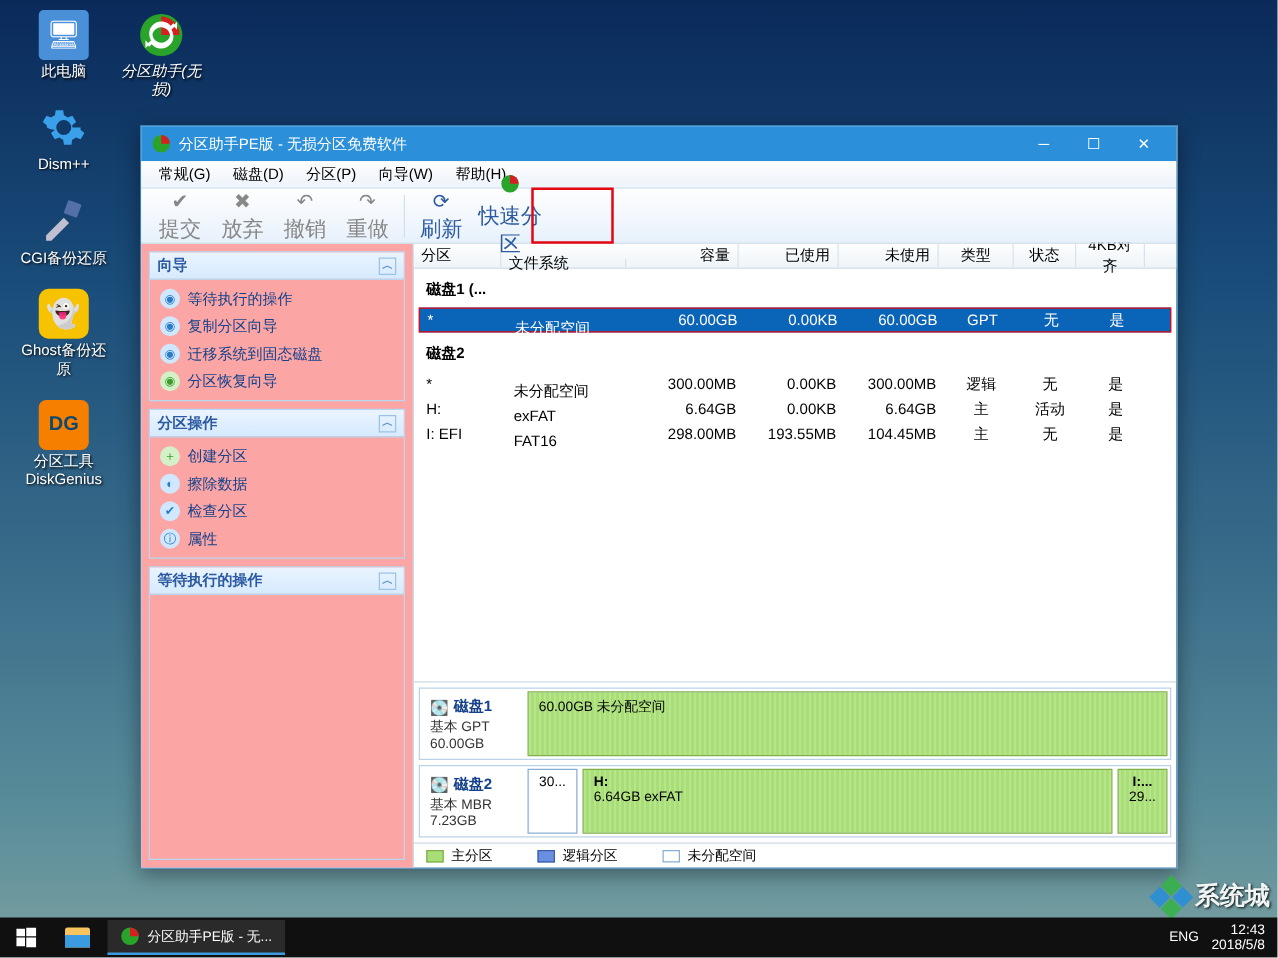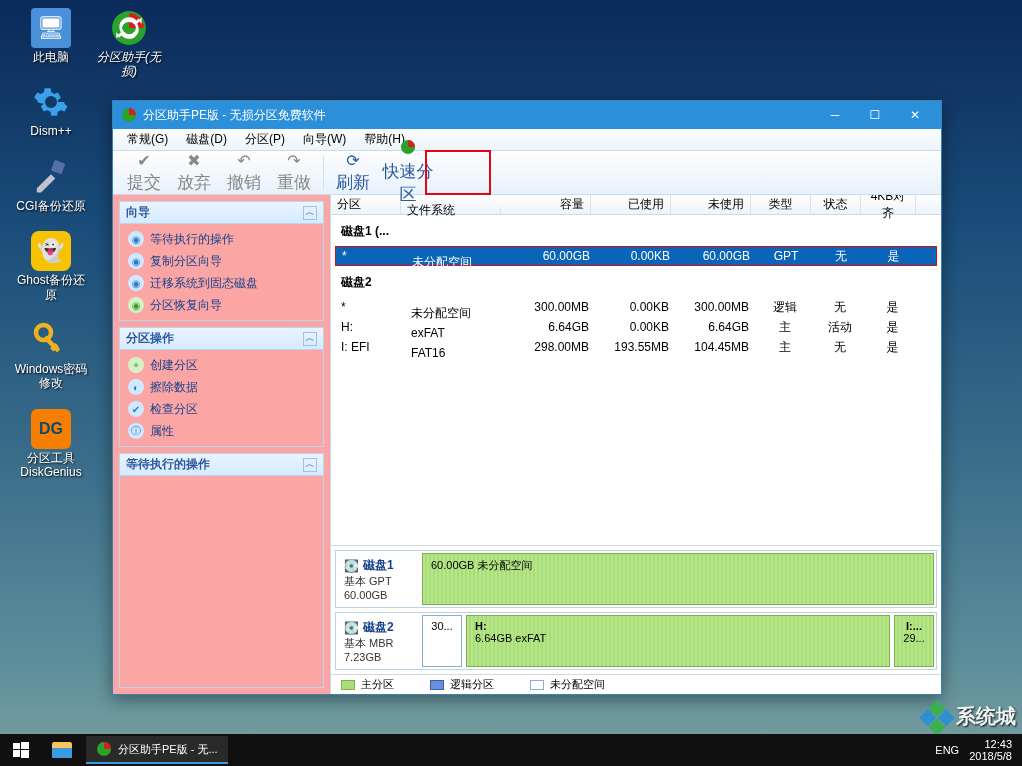--- a/index.html
+++ b/index.html
@@ -163,30 +163,20 @@
           <rect x="13" y="1" width="8" height="8" rx="1" fill="#5470a8" transform="rotate(20 17 5)"></rect>
         </svg>
     </div>
     <div class="lbl">CGI备份还原</div>
   </div>
   <div class="dicon">
     <div class="ic" style="background:#f7c200;border-radius:8px;color:#333;">👻</div>
     <div class="lbl">Ghost备份还原</div>
   </div>
   <div class="dicon">
-    <div class="ic" style="color:#f7c200;font-size:30px;">
-       <svg width="36" height="36" viewBox="0 0 24 24" fill="#f0b020">
-          <circle cx="7" cy="7" r="5" fill="none" stroke="#f0b020" stroke-width="3"></circle>
-          <rect x="9" y="9" width="13" height="3" transform="rotate(45 9 9)"></rect>
-          <rect x="15" y="14" width="3" height="5" transform="rotate(45 15 14)"></rect>
-        </svg>
-    </div>
-    <div class="lbl">Windows密码修改</div>
-  </div>
-  <div class="dicon">
     <div class="ic" style="background:#f77f00;border-radius:6px;color:#0c4a6e;font-weight:bold;font-size:16px;">DG</div>
     <div class="lbl">分区工具DiskGenius</div>
   </div>
 </div>
 
 <div class="dicon2" style="left:92px; top:8px;">
   <div class="ic" style="width:40px;height:40px;margin:0 auto 2px;border-radius:50%;display:flex;align-items:center;justify-content:center;">
      <svg width="38" height="38" viewBox="0 0 36 36">
         <circle cx="18" cy="18" r="16" fill="#29a329"></circle>
         <path d="M18 4 A14 14 0 0 1 32 18 L18 18 Z" fill="#d42020"></path>

